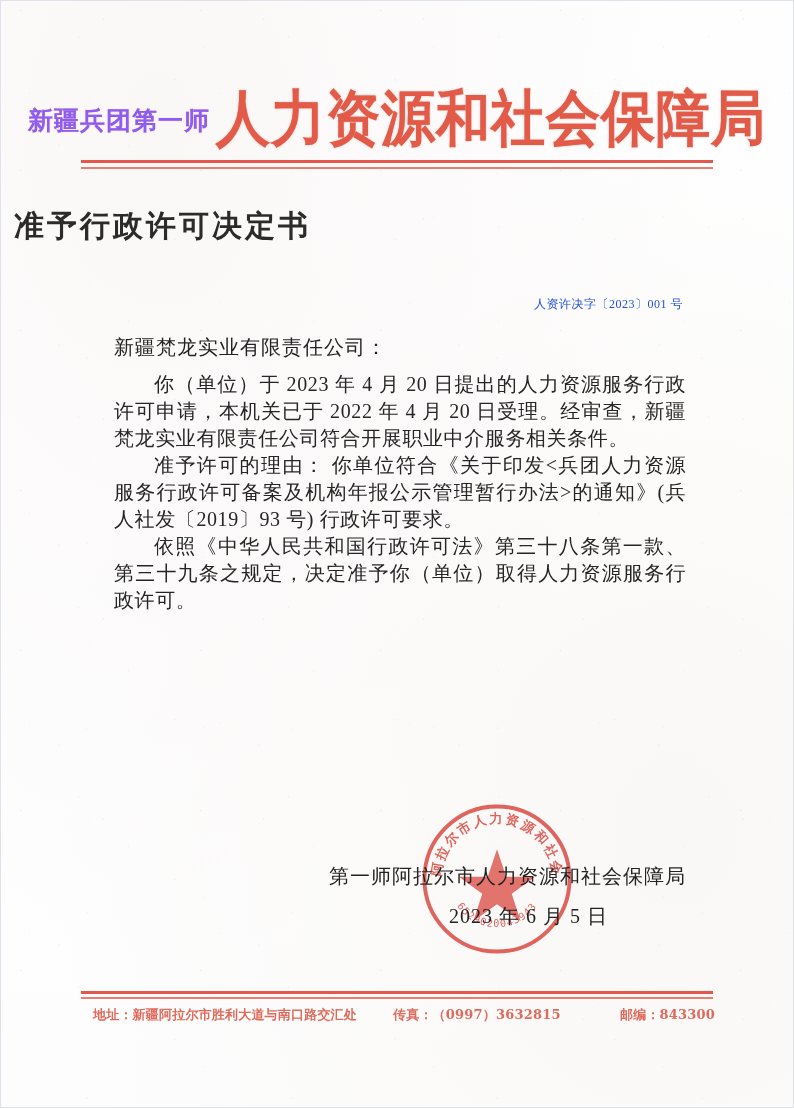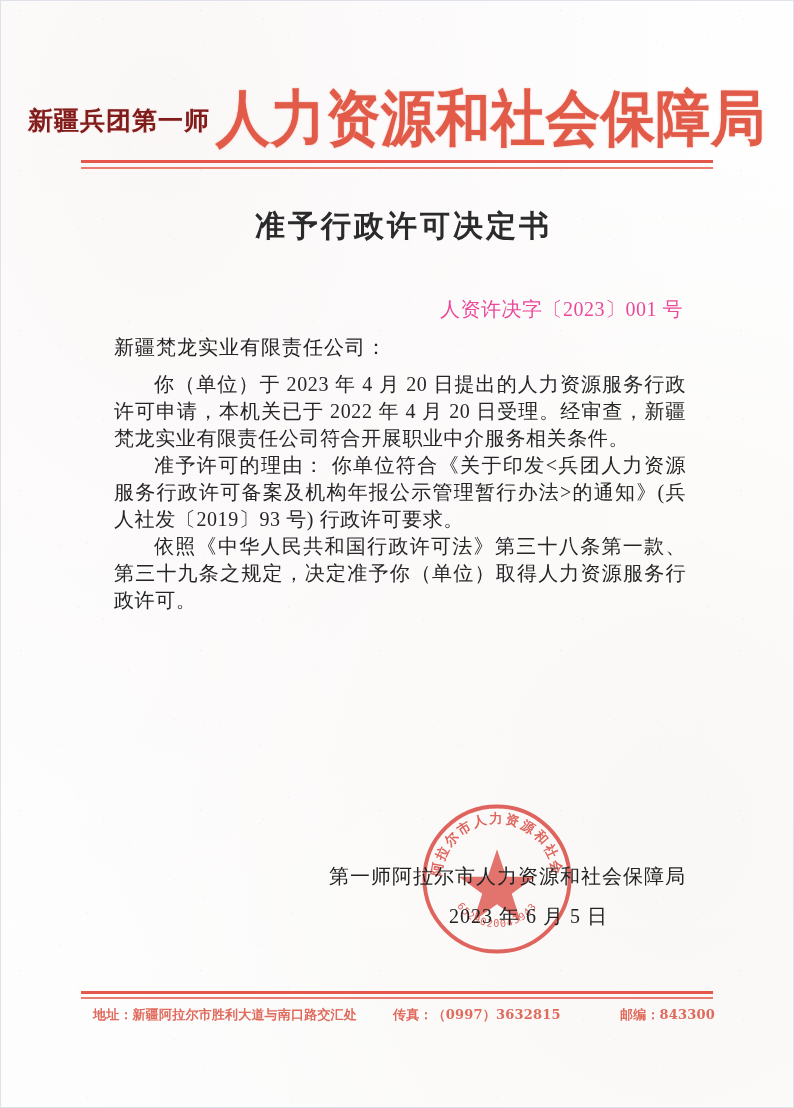--- a/index.html
+++ b/index.html
@@ -65,21 +65,21 @@
     flex-direction: column;
     justify-content: center;
     line-height: 1.08;
     transform: translateY(1px);
   }
   .lh-left span {
     font-family: "DejaVu Serif", "Liberation Serif", serif;
     font-weight: bold;
     font-size: 25px;
     letter-spacing: 1px;
-    color: #7f1d1d;
+    color: #8b5cf6;
     text-shadow: 0 0 1px rgba(226,104,90,.55);
     white-space: nowrap;
   }
   .lh-main {
     font-family: "DejaVu Serif", "Liberation Serif", serif;
     font-weight: bold;
     font-size: 54px;
     letter-spacing: 1px;
     color: #e25a48;
     white-space: nowrap;
@@ -96,33 +96,32 @@
   }
   .rule.thin { height: 1.5px; background: #ea7c70; }
   #rule-top-a { top: 159px; height: 2.5px; }
   #rule-top-b { top: 166px; height: 2px; }
 
   
   #doc-title {
     position: absolute;
     top: 205px;
     left: 13px; right: 0;
-    text-align: center;
     font-family: "DejaVu Serif", "Liberation Serif", serif;
     font-weight: bold;
     font-size: 30px;
     letter-spacing: 3px;
     color: #2b2b2b;
   }
   #doc-number {
     position: absolute;
     top: 295px;
     right: 110px;
-    font-size: 20px;
-    color: #ec4899;
+    font-size: 12px;
+    color: #1d4ed8;
     letter-spacing: .5px;
     white-space: nowrap;
   }
   #addressee {
     position: absolute;
     top: 333px;
     left: 113px;
     font-size: 20px;
     color: #232323;
     letter-spacing: 1px;

